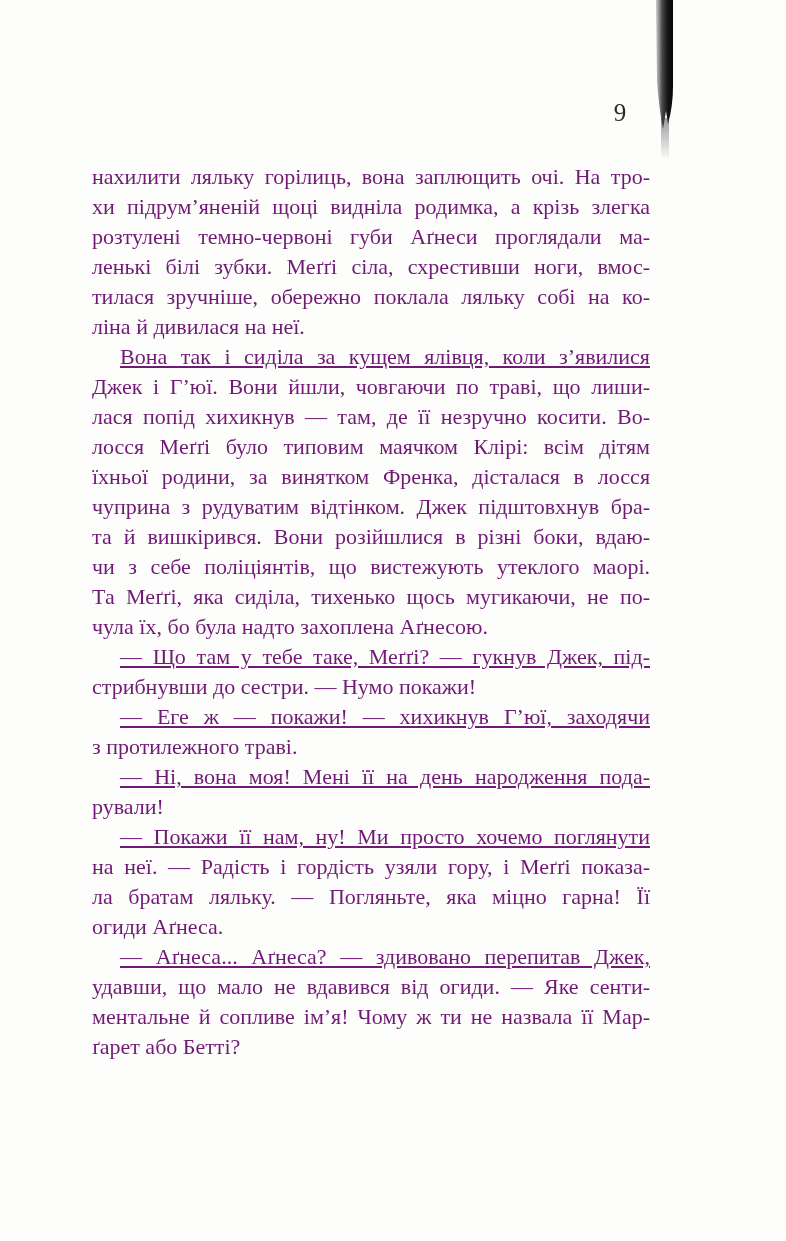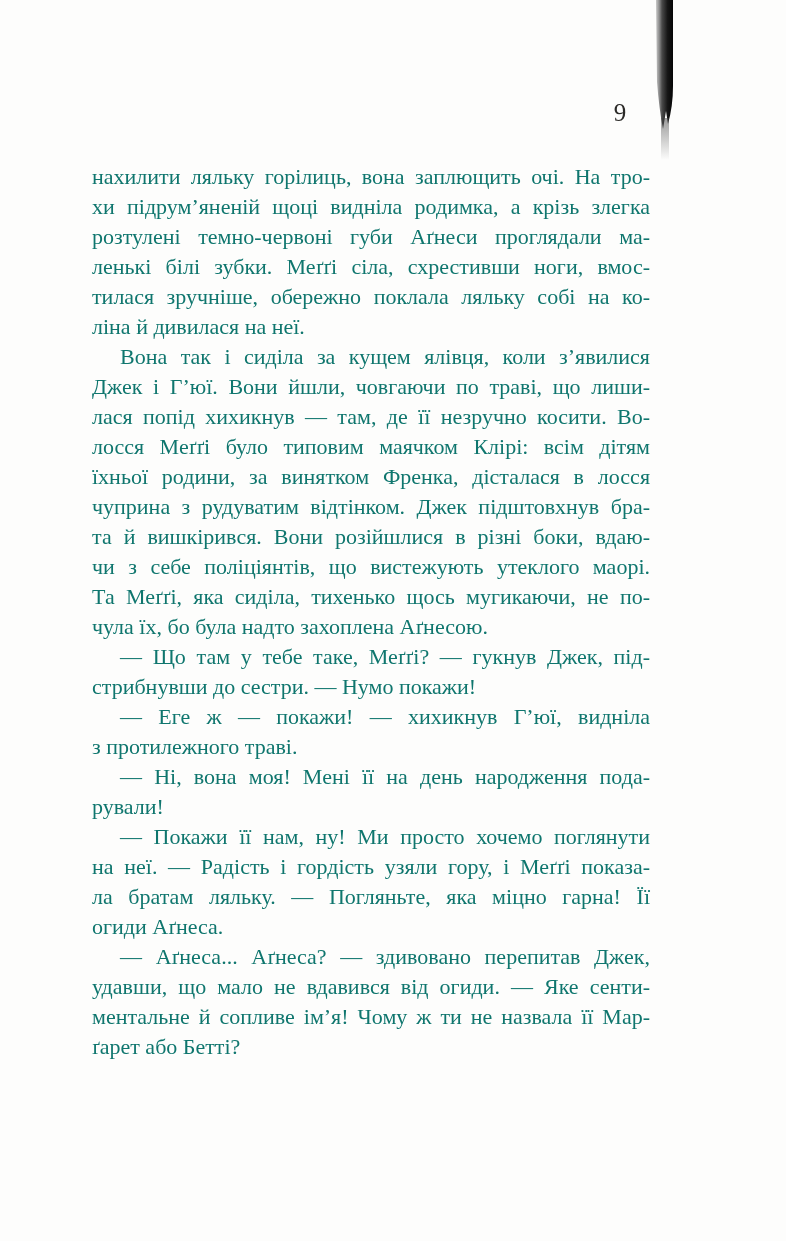--- a/index.html
+++ b/index.html
@@ -35,40 +35,41 @@
     top: 0;
     width: 28px;
     height: 160px;
     pointer-events: none;
   }
   .text-block {
     position: absolute;
     left: 92px;
     top: 162px;
     width: 558px;
-    color: #0f766e;
+    color: #701a75;
     font-size: 22px;
     line-height: 30px;
   }
   .paragraph {
     margin: 0;
     padding: 0;
   }
   .line {
     height: 30px;
     line-height: 30px;
     text-align: justify;
     text-align-last: justify;
     white-space: normal;
   }
   .line.last {
     text-align-last: left;
   }
   .line.indent {
     padding-left: 28px;
+    text-decoration: underline;
   }
 </style>
 </head>
 <body>
 
 <div class="book-page">
 
   <div class="page-number">9</div>
 
   <div class="ink-mark">
@@ -109,21 +110,21 @@
         <div class="line">та й вишкірився. Вони розійшлися в різні боки, вдаю-</div>
         <div class="line">чи з себе поліціянтів, що вистежують утеклого маорі.</div>
         <div class="line">Та Меґґі, яка сиділа, тихенько щось мугикаючи, не по-</div>
         <div class="line last">чула їх, бо була надто захоплена Аґнесою.</div>
       </div>
       <div class="paragraph">
         <div class="line indent">— Що там у тебе таке, Меґґі? — гукнув Джек, під-</div>
         <div class="line last">стрибнувши до сестри. — Нумо покажи!</div>
       </div>
       <div class="paragraph">
-        <div class="line indent">— Еге ж — покажи! — хихикнув Г’юї, видніла</div>
+        <div class="line indent">— Еге ж — покажи! — хихикнув Г’юї, заходячи</div>
         <div class="line last">з протилежного траві.</div>
       </div>
       <div class="paragraph">
         <div class="line indent">— Ні, вона моя! Мені її на день народження пода-</div>
         <div class="line last">рували!</div>
       </div>
       <div class="paragraph">
         <div class="line indent">— Покажи її нам, ну! Ми просто хочемо поглянути</div>
         <div class="line">на неї. — Радість і гордість узяли гору, і Меґґі показа-</div>
         <div class="line">ла братам ляльку. — Погляньте, яка міцно гарна! Її</div>

